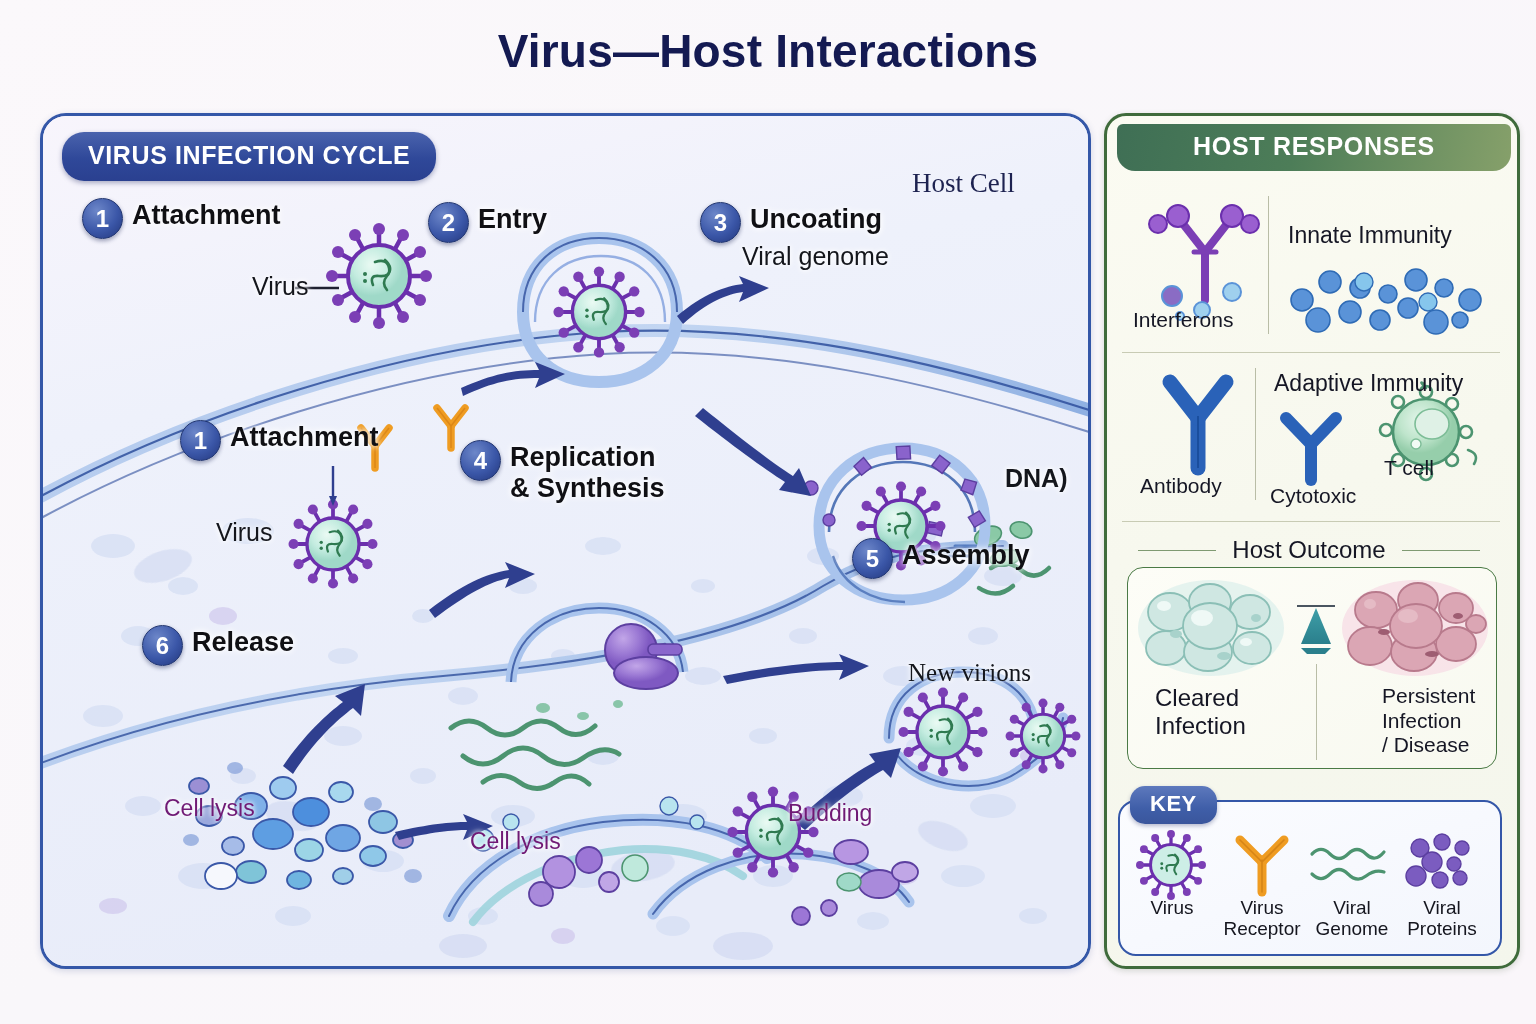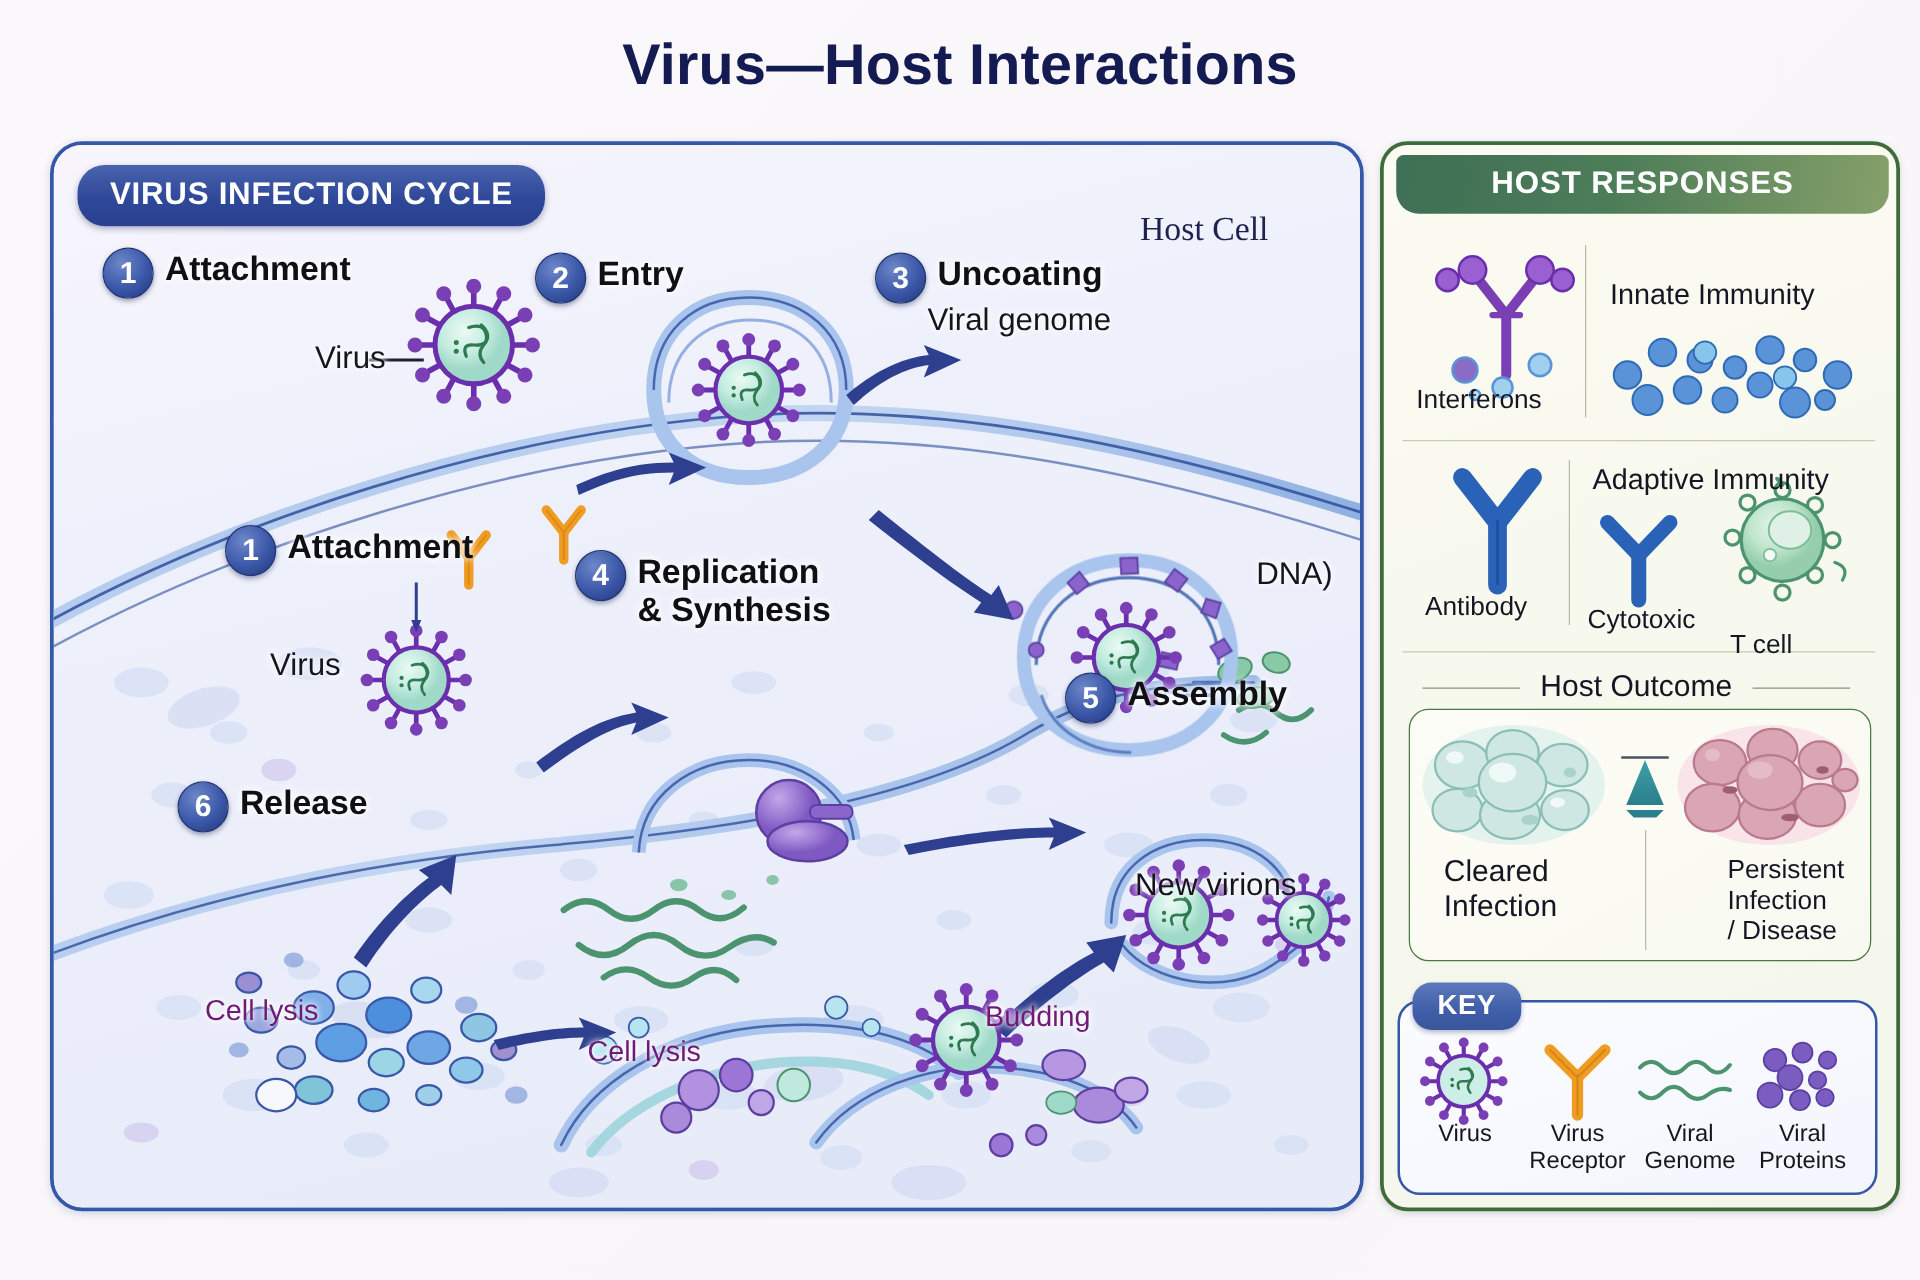--- a/index.html
+++ b/index.html
@@ -679,22 +679,22 @@
     <div class="step-text">Assembly</div>
   </div>
 
   <div class="step" style="left:142px;top:625px;">
     <div class="step-num">6</div>
     <div class="step-text">Release</div>
   </div>
 
   <div class="sub-label" style="left:252px;top:272px;">Virus</div>
   <div class="sub-label" style="left:216px;top:518px;">Virus</div>
-  <div class="sub-label" style="left:1005px;top:445px;">DNA)</div>
-  <div class="sub-label" style="left:908px;top:694px;">New virions</div>
+  <div class="sub-label" style="left:1005px;top:464px;font-weight:bold;">DNA)</div>
+  <div class="sub-label" style="left:908px;top:659px;font-family:Liberation Serif, serif;">New virions</div>
   <div class="small-label" style="left:164px;top:795px;">Cell lysis</div>
   <div class="small-label" style="left:470px;top:828px;">Cell lysis</div>
   <div class="small-label" style="left:788px;top:800px;">Budding</div>
 
   <div id="host-panel"></div>
   <div id="host-badge">HOST RESPONSES</div>
 
   <div class="hp-divider" style="top:352px;"></div>
   <div class="hp-divider" style="top:521px;"></div>
   <div class="v-divider" style="left:1268px;top:196px;height:138px;"></div>
@@ -779,21 +779,21 @@
       <circle cx="26" cy="80" r="6"></circle>
         <circle cx="80" cy="80" r="6"></circle>
         <circle cx="54" cy="94" r="6"></circle>
       <path d="M 96 70 q 12 4 6 14"></path>
     </g>
     <circle cx="54" cy="52" r="33" fill="url(#tcellG)" stroke="#4c9470" stroke-width="2.6"></circle>
     <ellipse cx="60" cy="44" rx="17" ry="15" fill="#dff1e6" stroke="#7dbd97" stroke-width="1.6"></ellipse>
     <circle cx="44" cy="64" r="5" fill="#f2fbf5" stroke="#7dbd97" stroke-width="1.4"></circle>
   </svg>
   <div class="hr-label hr-cap" style="left:1270px;top:484px;">Cytotoxic</div>
-  <div class="hr-label hr-cap" style="left:1384px;top:504px;">T cell</div>
+  <div class="hr-label hr-cap" style="left:1384px;top:456px;">T cell</div>
 
   <div id="outcome-box"></div>
   <div id="outcome-title">Host Outcome</div>
   <div id="outcome-title-l" style="left:1138px;top:550px;width:78px;"></div>
   <div id="outcome-title-r" style="left:1402px;top:550px;width:78px;"></div>
 
   <svg style="position:absolute;left:1136px;top:572px;width:150px;height:108px;z-index:40;" viewBox="0 0 150 108">
     <ellipse cx="75" cy="56" rx="73" ry="48" fill="#dff0ec" opacity=".8"></ellipse>
     <g fill="#cfe7e2" stroke="#8bbfb6" stroke-width="1.8">
       <ellipse cx="34" cy="40" rx="22" ry="19"></ellipse>

